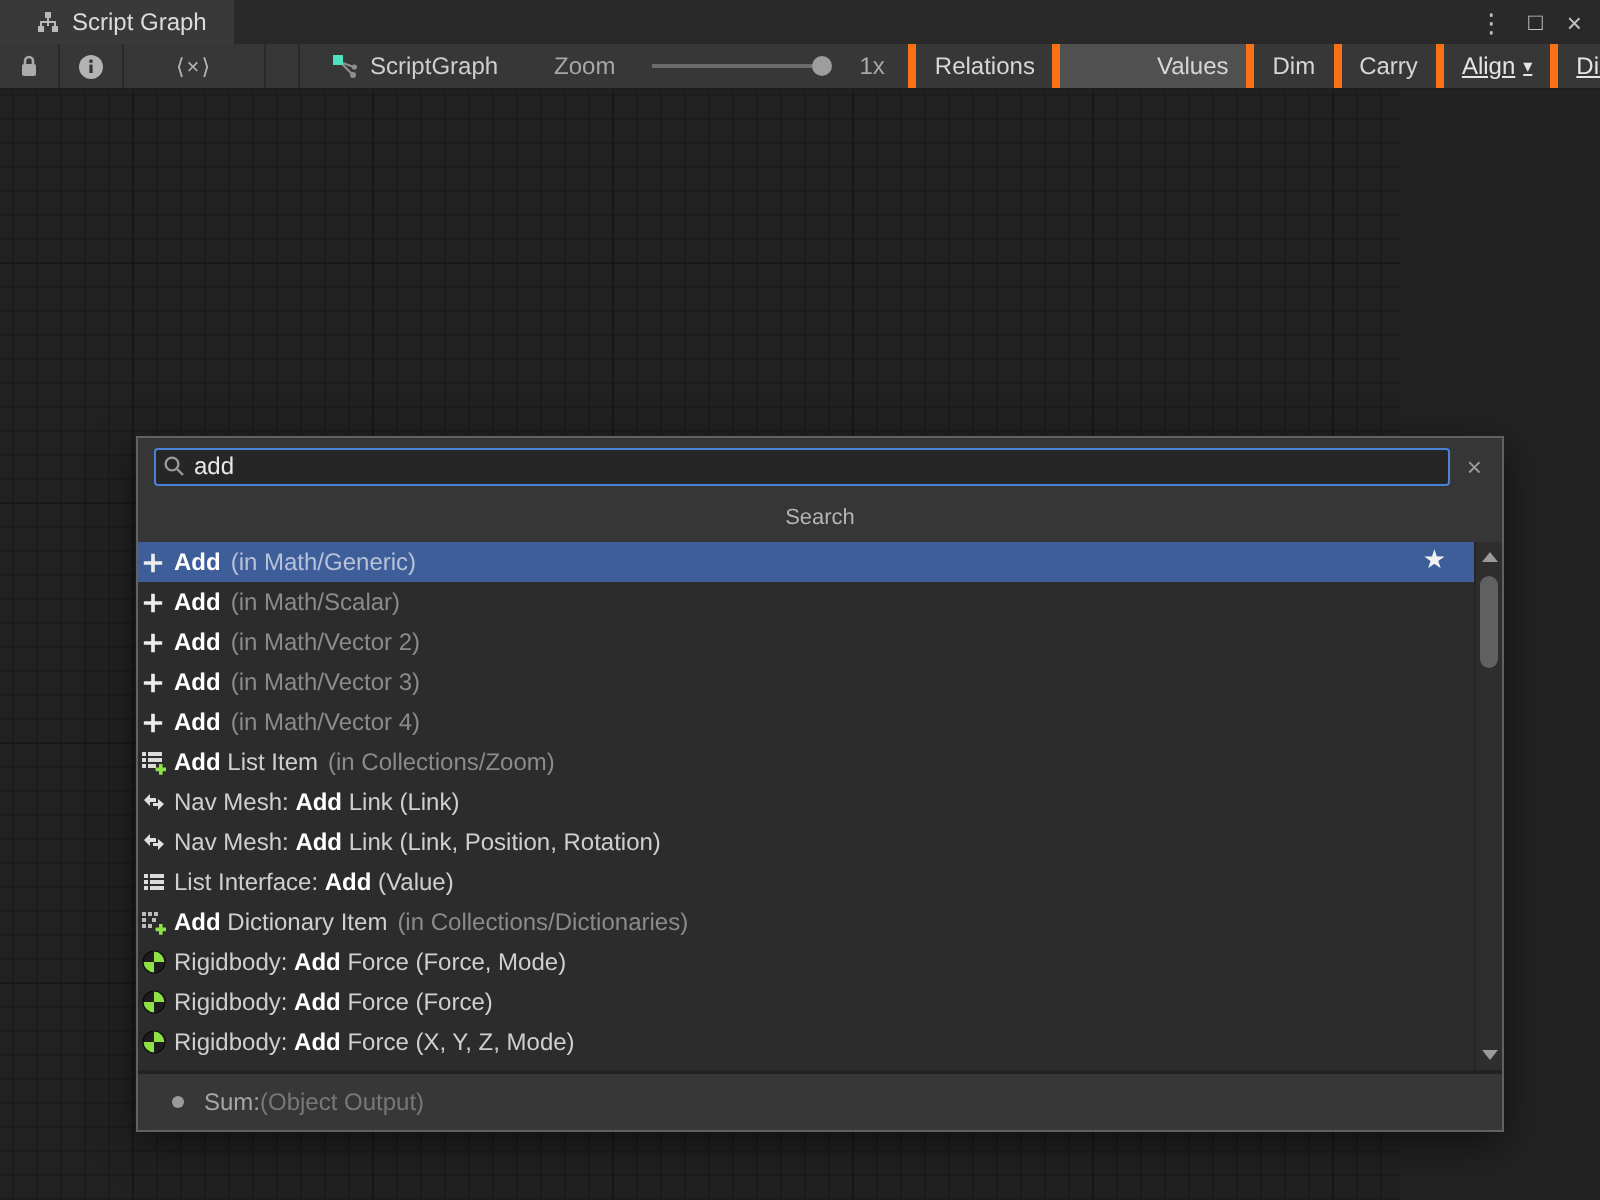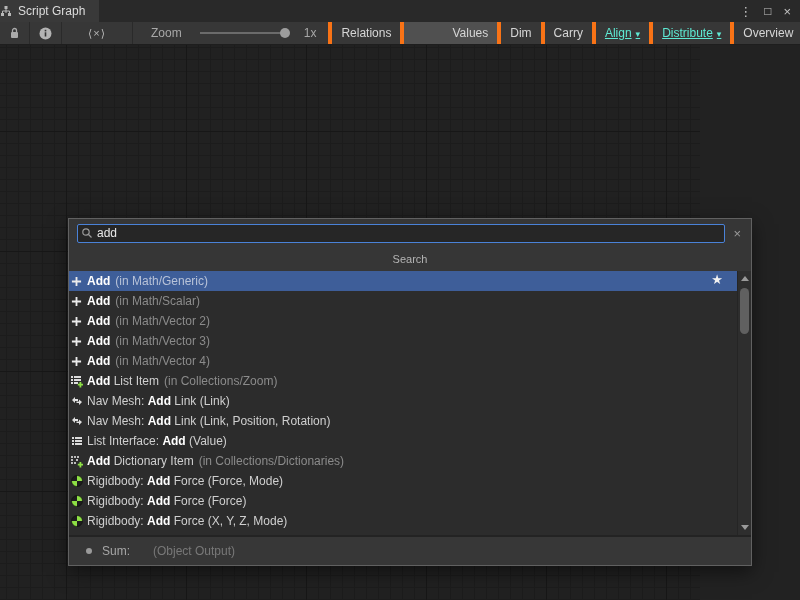--- a/index.html
+++ b/index.html
@@ -4,40 +4,40 @@
 <style>
   * { margin:0; padding:0; box-sizing:border-box; }
   html,body { width:800px; height:600px; overflow:hidden; }
   body {
     font-family:"Liberation Sans","DejaVu Sans",sans-serif;
     font-size:12px; color:#d4d4d4; background:#222;
     -webkit-font-smoothing:antialiased;
   }
   
   .tabstrip { height:22px; background:#292929; display:flex; align-items:stretch; }
-  .tab { background:#393939; display:flex; align-items:center; gap:6px; padding:0 14px 0 0; }
+  .tab { background:#393939; display:flex; align-items:center; gap:6px; padding:0 14px 0 18px; }
   .tab-label { color:#dcdcdc; }
   .titlebar-spacer { flex:1; }
   .titlebar-icons { display:flex; align-items:center; gap:12px; padding-right:9px; color:#c2c2c2; font-size:13px; }
   .titlebar-icons span { cursor:default; line-height:1; }
   .tb-max { font-size:12px; }
   
   .toolbar { height:23px; background:#373737; display:flex; align-items:stretch; border-bottom:1px solid #1e1e1e; }
   .tool-btn { display:flex; align-items:center; justify-content:center; padding:0 10px; border-right:1px solid #2a2a2a; color:#b5b5b5; }
   .tool-btn.icon-only { padding:0 9px; }
   .code-glyph { letter-spacing:1px; font-size:11px; color:#b5b5b5; }
   .graph-chip { display:flex; align-items:center; gap:6px; padding:0 10px 0 16px; border-left:1px solid #2a2a2a; margin-left:16px; }
   .graph-chip-label { color:#cfcfcf; }
   .zoom-ctl { display:flex; align-items:center; gap:18px; padding:0 12px 0 18px; color:#a8a8a8;justify-content:flex-end; }
   .zoom-track { position:relative; width:86px; height:2px; background:#6b6b6b; }
   .zoom-handle { position:absolute; right:-4px; top:-4px; width:10px; height:10px; border-radius:50%; background:#9d9d9d; }
   .tb-buttons { display:flex; align-items:stretch; margin-left:auto; }
   .tb-btn { display:flex; align-items:center; gap:4px; padding:0 9px; border-left:4px solid #f97316; color:#d6d6d6; white-space:nowrap; }
   .tb-btn.active { background:#505050;padding-left:48px; }
-  .tb-btn.disabled { color:#5eead4;text-decoration:underline; }
+  .tb-btn.disabled { color:#e5e5e5;text-decoration:underline; }
   .tb-btn .dd { font-size:9px; margin-top:1px; }
   
   .canvas {
     position:relative; width:700px; height:555px;
     background-color:#212121;
     background-image:
       linear-gradient(#171717 1px, transparent 1px),
       linear-gradient(90deg,#171717 1px, transparent 1px),
       linear-gradient(#1c1c1c 1px, transparent 1px),
       linear-gradient(90deg,#1c1c1c 1px, transparent 1px);
@@ -74,21 +74,21 @@
   .vscroll { position:absolute; right:0; top:0; bottom:0; width:14px; background:#2e2e2e; border-left:1px solid #252525; }
   .vs-up, .vs-down { position:absolute; left:0; width:13px; height:13px; display:flex; align-items:center; justify-content:center; }
   .vs-up { top:1px; } .vs-down { bottom:1px; }
   .tri-up { width:0; height:0; border-left:4px solid transparent; border-right:4px solid transparent; border-bottom:5px solid #9a9a9a; }
   .tri-down { width:0; height:0; border-left:4px solid transparent; border-right:4px solid transparent; border-top:5px solid #9a9a9a; }
   .vs-thumb { position:absolute; left:2px; width:9px; top:17px; height:46px; background:#606060; border-radius:5px; }
   
   .finder-footer { height:30px; background:#373737; border-top:2px solid #232323; display:flex; align-items:center; }
   .footer-bullet { width:6px; height:6px; border-radius:50%; background:#9a9a9a; margin:0 10px 0 17px; }
   .footer-bold { font-weight:normal; color:#a6a6a6; }
-  .footer-note { color:#787878; margin-left:23px; }
+  .footer-note { color:#787878; margin-left:0; }
   svg { display:block; }
 </style>
 </head>
 <body>
 
 <div class="tabstrip">
   <div class="tab">
     <span>
       <svg width="12" height="12" viewBox="0 0 12 12">
         <rect x="4.5" y="1" width="3" height="3" fill="#b9b9b9"></rect>
@@ -120,20 +120,31 @@
     <span>
       <svg width="13" height="13" viewBox="0 0 13 13">
         <circle cx="6.5" cy="6.5" r="6" fill="#b3b3b3"></circle>
         <rect x="5.7" y="5.3" width="1.6" height="4.2" fill="#333"></rect>
         <rect x="5.7" y="2.8" width="1.6" height="1.6" fill="#333"></rect>
       </svg>
     </span>
   </div>
   <div class="tool-btn" style="padding:0 26px;">
     <span class="code-glyph">⟨×⟩</span>
+  </div>
+  <div class="graph-chip">
+    <span>
+      <svg width="13" height="13" viewBox="0 0 13 13">
+        <path d="M4 4 L10 10 M4 4 L11 6.5" stroke="#8f8f8f" stroke-width="1"></path>
+        <rect x="0.5" y="0.5" width="5" height="5" fill="#4fe0c2"></rect>
+        <circle cx="10.5" cy="10.5" r="1.5" fill="#8f8f8f"></circle>
+        <circle cx="11.2" cy="6.5" r="1.3" fill="#8f8f8f"></circle>
+      </svg>
+    </span>
+    <span class="graph-chip-label">ScriptGraph</span>
   </div>
   <div class="zoom-ctl">
     <span>Zoom</span>
     <span class="zoom-track">
       <span class="zoom-handle"></span>
     </span>
     <span>1x</span>
   </div>
   <div class="tb-buttons" id="toolbar-buttons">
       <div class="tb-btn">

